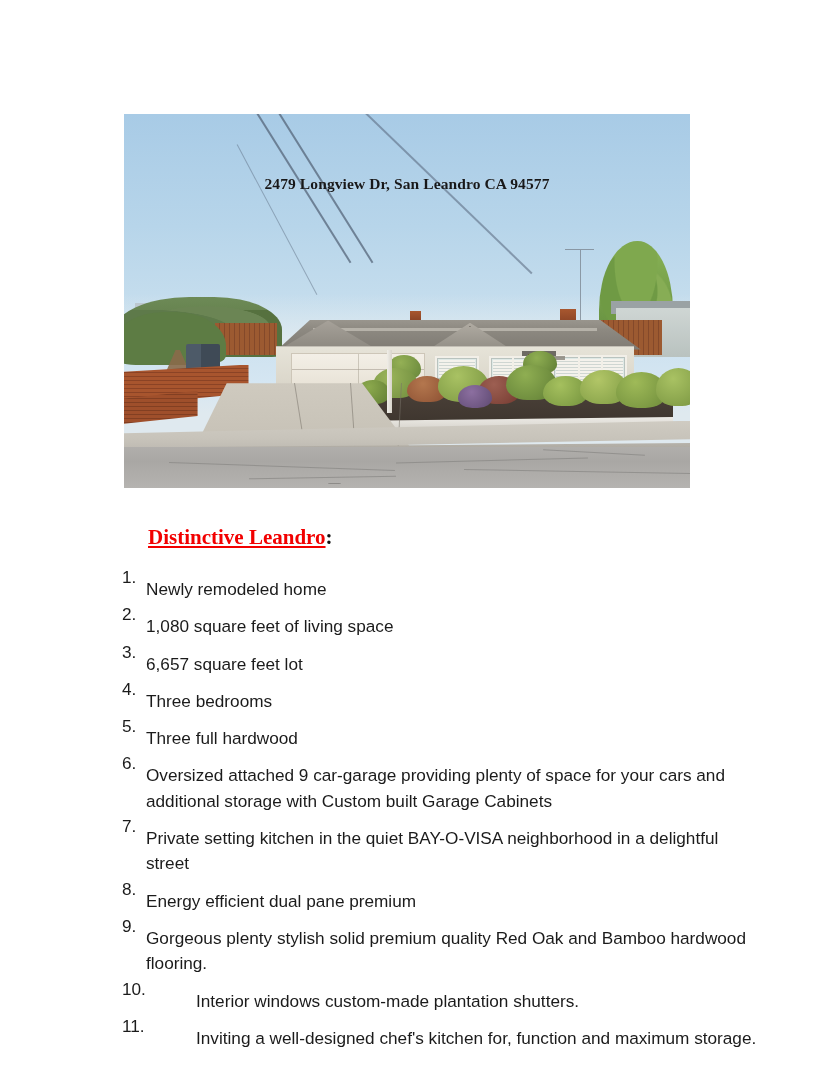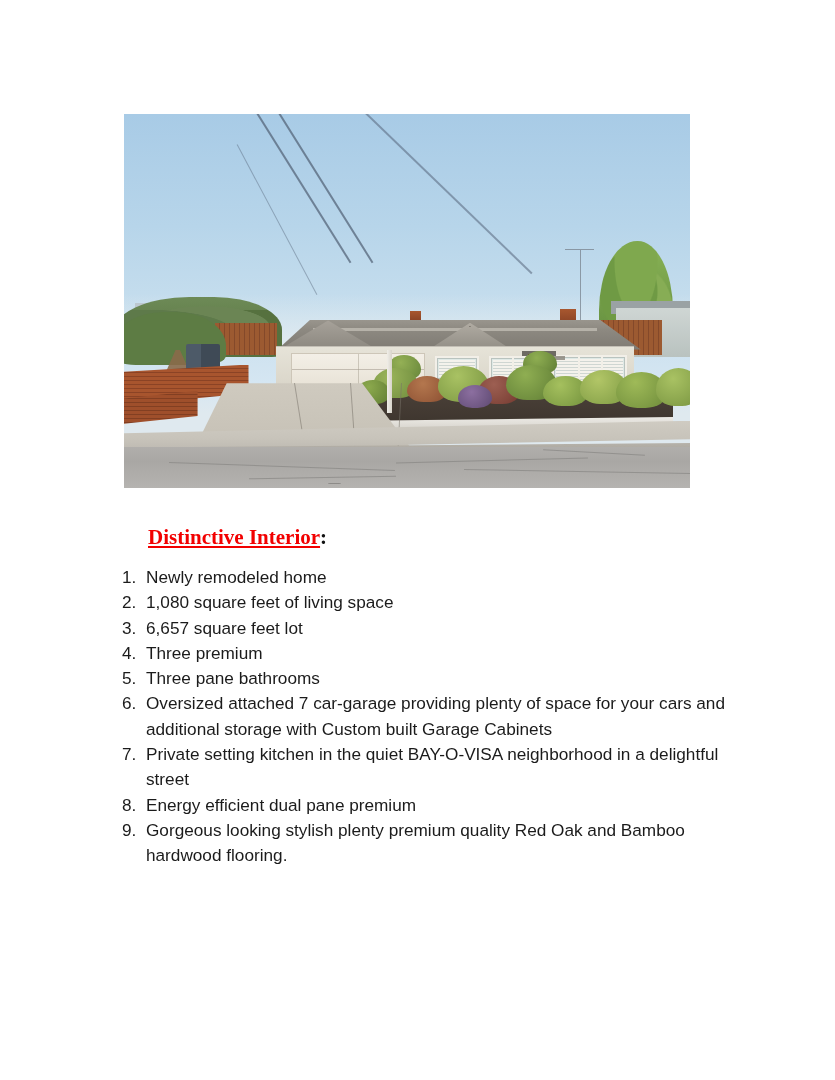--- a/index.html
+++ b/index.html
@@ -471,20 +471,21 @@
     align-items: flex-start;
   }
   .feat .num {
     flex: 0 0 auto;
     width: 24px;
     text-align: left;
     white-space: nowrap;
   }
   .feat .txt {
     flex: 1 1 auto;
+    margin-top: 12px;
   }
   
   .feat.wide .num {
     width: 74px;
   }
   .feat.wide .txt {
     text-indent: 0;
   }
   
   .feat.wide.hang .txt {
@@ -591,57 +592,66 @@
       <div class="curb"></div>
       <div class="street">
         <div class="manhole"></div>
       </div>
       <div class="crack k1"></div>
       <div class="crack k2"></div>
       <div class="crack k3"></div>
       <div class="crack k4"></div>
       <div class="crack k5"></div>
 
+      <div class="address">2479 Longview Dr, San Leandro CA 94577</div>
     </div>
   </div>
 
-  <div class="heading"><span class="hl">Distinctive Interior</span><span class="colon">:</span></div>
+  <div class="heading"><span class="hl">Distinctive Leandro</span><span class="colon">:</span></div>
 
   <div class="features">
     <div class="feat">
       <span class="num">1.</span>
       <span class="txt">Newly remodeled home</span>
     </div>
     <div class="feat">
       <span class="num">2.</span>
       <span class="txt">1,080 square feet of living space</span>
     </div>
     <div class="feat">
       <span class="num">3.</span>
       <span class="txt">6,657 square feet lot</span>
     </div>
     <div class="feat">
       <span class="num">4.</span>
-      <span class="txt">Three premium</span>
+      <span class="txt">Three bedrooms</span>
     </div>
     <div class="feat">
       <span class="num">5.</span>
-      <span class="txt">Three pane bathrooms</span>
+      <span class="txt">Three full hardwood</span>
     </div>
     <div class="feat">
       <span class="num">6.</span>
-      <span class="txt">Oversized attached 7 car-garage providing plenty of space for your cars and additional storage with Custom built Garage Cabinets</span>
+      <span class="txt">Oversized attached 9 car-garage providing plenty of space for your cars and additional storage with Custom built Garage Cabinets</span>
     </div>
     <div class="feat">
       <span class="num">7.</span>
       <span class="txt">Private setting kitchen in the quiet BAY-O-VISA neighborhood in a delightful street</span>
     </div>
     <div class="feat">
       <span class="num">8.</span>
       <span class="txt">Energy efficient dual pane premium</span>
     </div>
     <div class="feat">
       <span class="num">9.</span>
-      <span class="txt">Gorgeous looking stylish plenty premium quality Red Oak and Bamboo hardwood flooring.</span>
+      <span class="txt">Gorgeous plenty stylish solid premium quality Red Oak and Bamboo hardwood flooring.</span>
+    </div>
+    <div class="feat wide">
+      <span class="num">10.</span>
+      <span class="txt">Interior windows custom-made plantation shutters.</span>
+    </div>
+    <div class="feat wide hang">
+      <span class="num">11.</span>
+      <span class="txt">Inviting a well-designed chef's kitchen for, function and maximum storage.</span>
     </div>
   </div>
 
 </div>
 
 </body></html>

